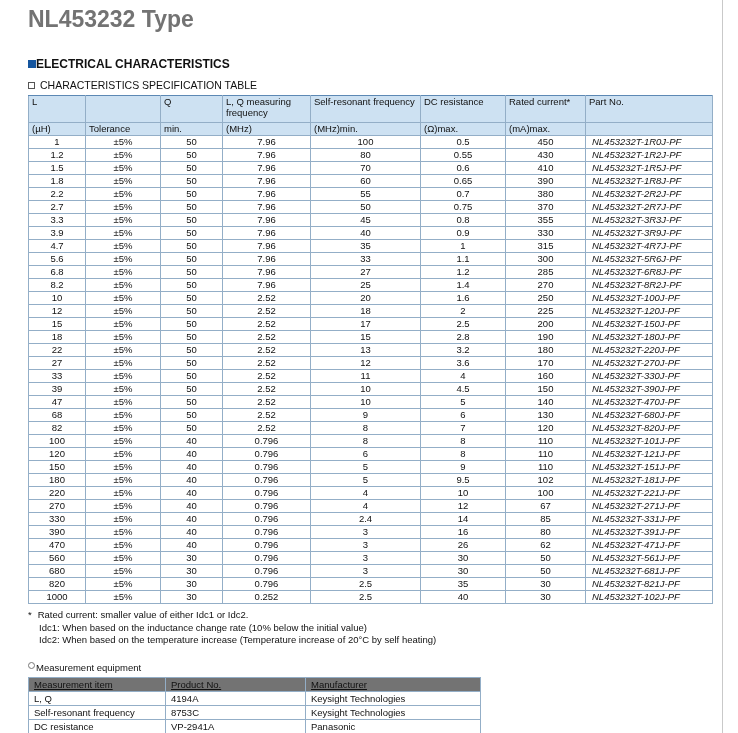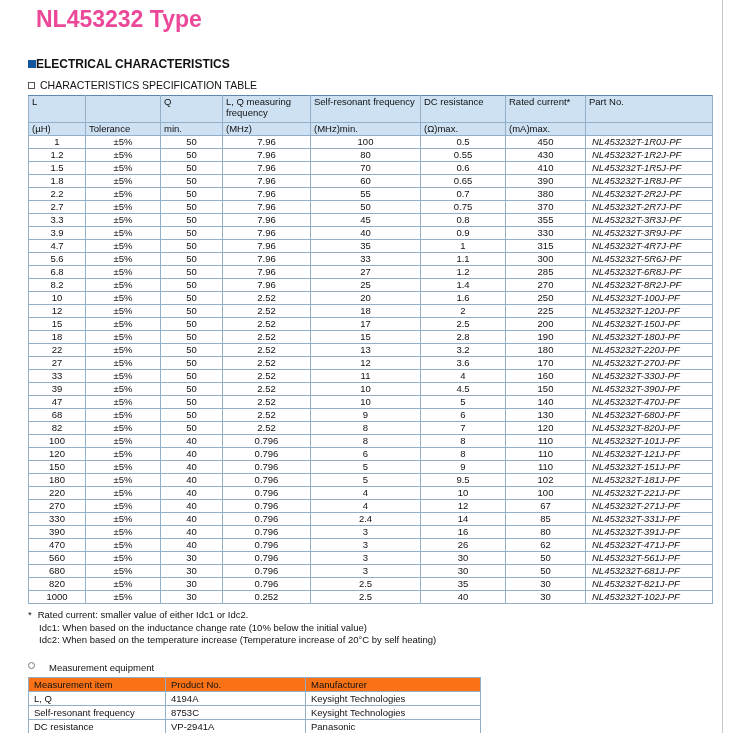--- a/index.html
+++ b/index.html
@@ -4,21 +4,21 @@
 <style>
   * { box-sizing: border-box; }
   html, body { margin: 0; padding: 0; background: #ffffff; }
   body {
     width: 738px; height: 733px; position: relative; overflow: hidden;
     font-family: "Liberation Sans", sans-serif; color: #111;
   }
   .page { padding: 6px 0 0 28px; }
   .right-rule { position: absolute; top: 0; left: 722px; width: 1px; height: 733px; background: #c9c9c9; }
 
-  h1.title { font-size: 23px; font-weight: bold; margin: 0 0 24px 8px; color: #ec4899; }
+  h1.title { font-size: 23px; font-weight: bold; margin: 0 0 24px 0; color: #737373; }
 
   .sec-head { display: flex; align-items: center; font-weight: bold; font-size: 12px; margin: 0 0 8px 0; }
   .sub-head { display: flex; align-items: center; gap: 5px; font-weight: normal; font-size: 10.5px; margin: 0 0 4px 0; }
   .sq-filled { width: 8px; height: 8px; background: #15559e; display: inline-block; flex: 0 0 auto; }
   .sq-open { width: 7px; height: 7px; border: 1px solid #555; display: inline-block; flex: 0 0 auto; }
 
   table { border-collapse: collapse; font-size: 9.5px; table-layout: fixed; }
   .spec-table { width: 684px; }
   .spec-table th, .spec-table td {
     border: 1px solid #93aec7; padding: 0 3px; height: 13px; line-height: 1.12;
@@ -29,29 +29,29 @@
     vertical-align: top; padding-top: 1px;
   }
   .spec-table thead tr:first-child th { height: 27px; border-top: 1px solid #5c88b4; }
   .spec-table tbody td { text-align: center; white-space: nowrap; }
   .spec-table tbody td:last-child { text-align: left; padding-left: 6px; font-style: italic; }
 
   .footnotes { margin-top: 5px; font-size: 9.5px; line-height: 1.32; color: #111; }
   .fn-first { display: flex; gap: 6px; }
   .fn-indent { padding-left: 11px; }
 
-  .meas-head { display: flex; align-items: flex-start; gap: 14px; font-size: 9.5px; margin: 15px 0 4px 0; }
+  .meas-head { display: flex; align-items: flex-start; gap: 1px; font-size: 9.5px; margin: 15px 0 4px 0; }
   .circle { width: 7px; height: 7px; border: 1px solid #777; border-radius: 50%; display: inline-block; flex: 0 0 auto; }
 
   .meas-table { width: 452px; }
   .meas-table th, .meas-table td {
     border: 1px solid #93aec7; padding: 1px 5px; height: 13px;
     text-align: left; font-weight: normal; white-space: nowrap; overflow: hidden;
   }
-  .meas-table thead th { background: #f97316; }
+  .meas-table thead th { background: #737373; text-decoration: underline; }
 </style>
 </head>
 <body>
 
 <div class="page">
 
   <h1 class="title">NL453232 Type</h1>
 
   <div class="sec-head">
     <span class="sq-filled"></span>

